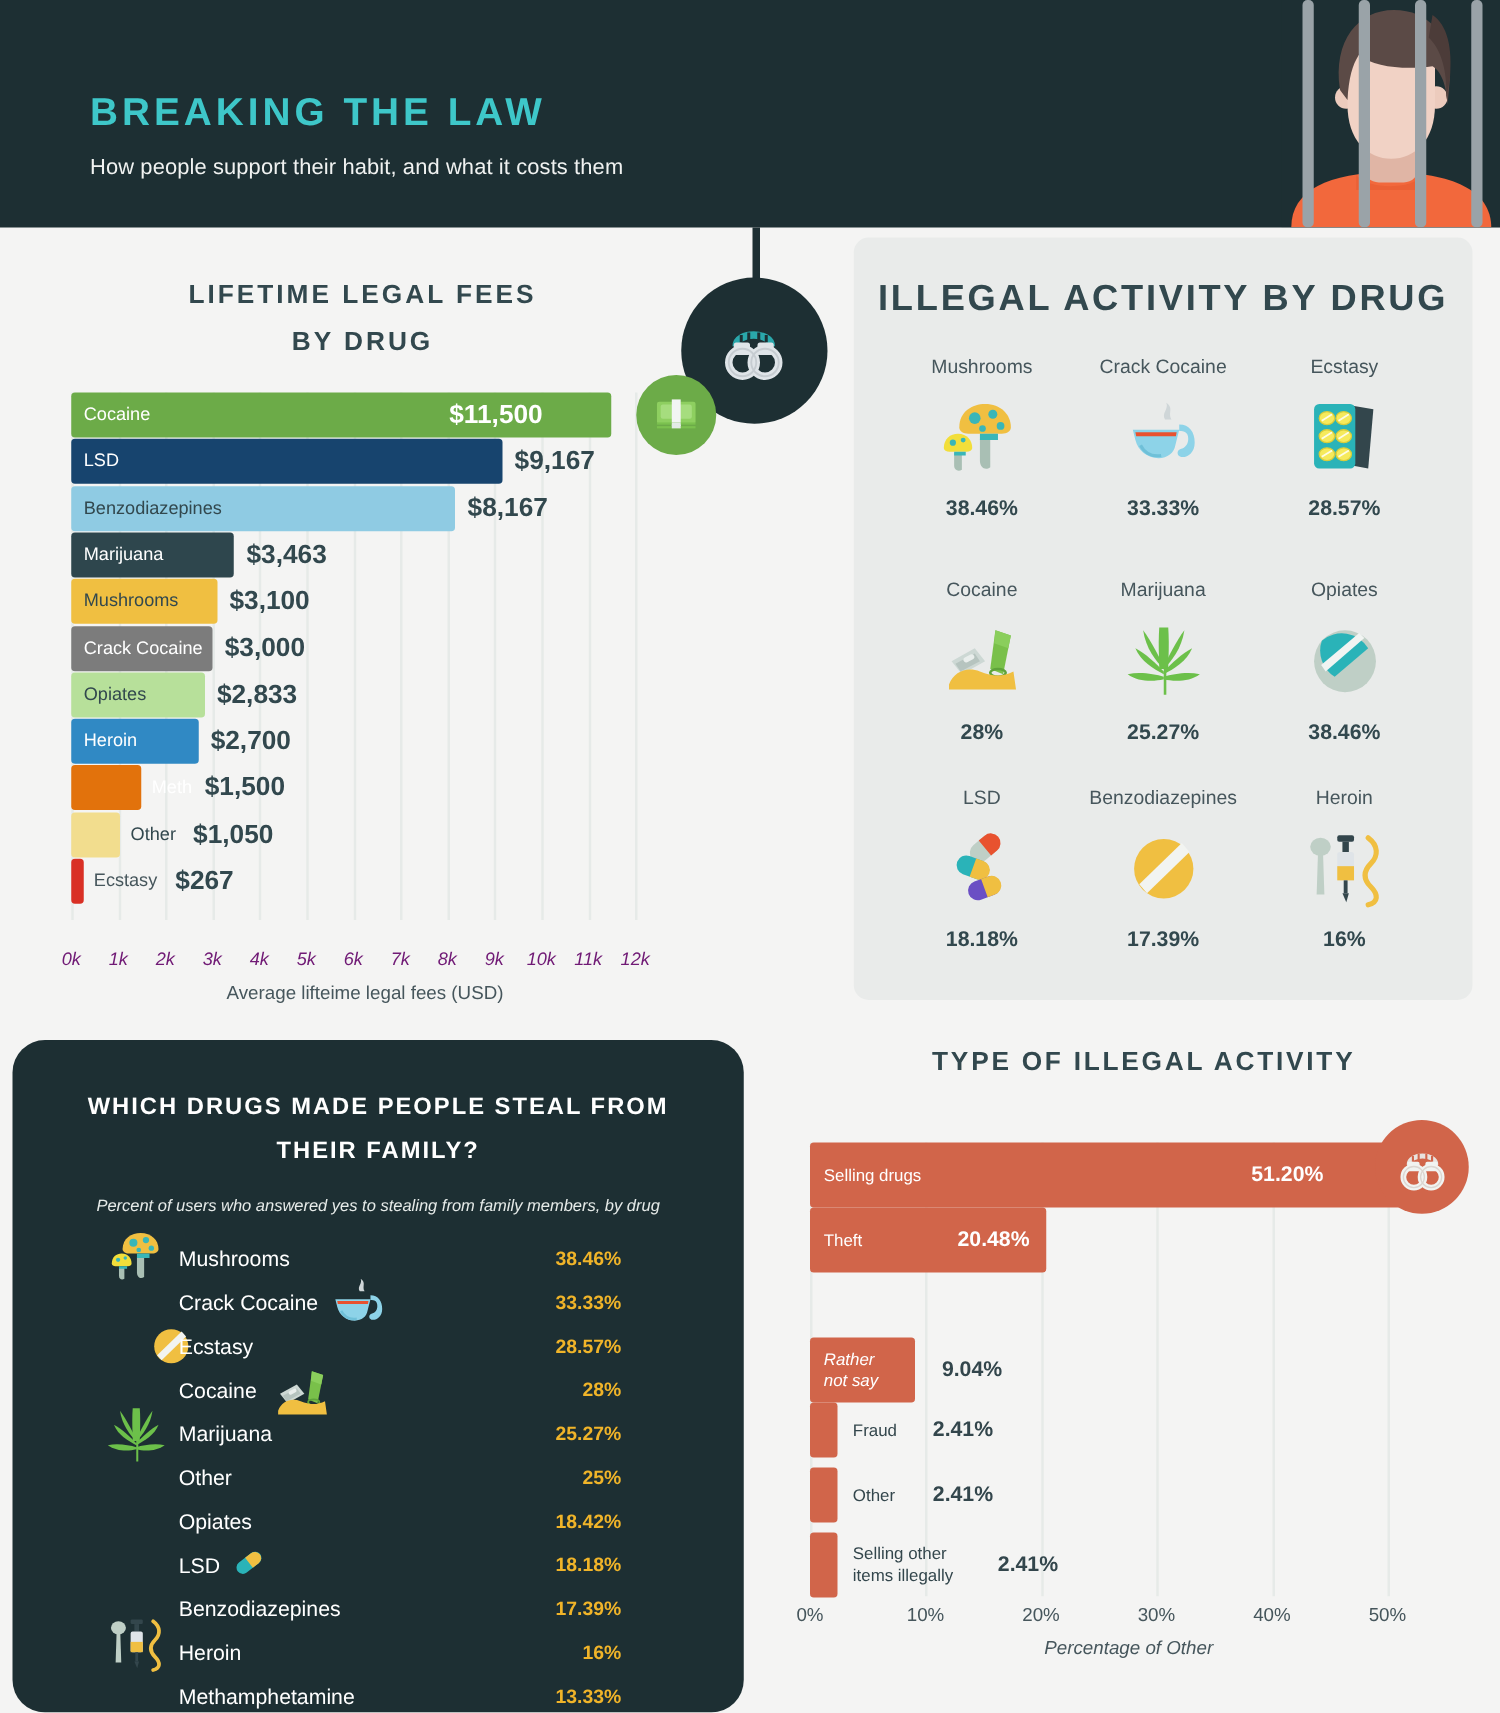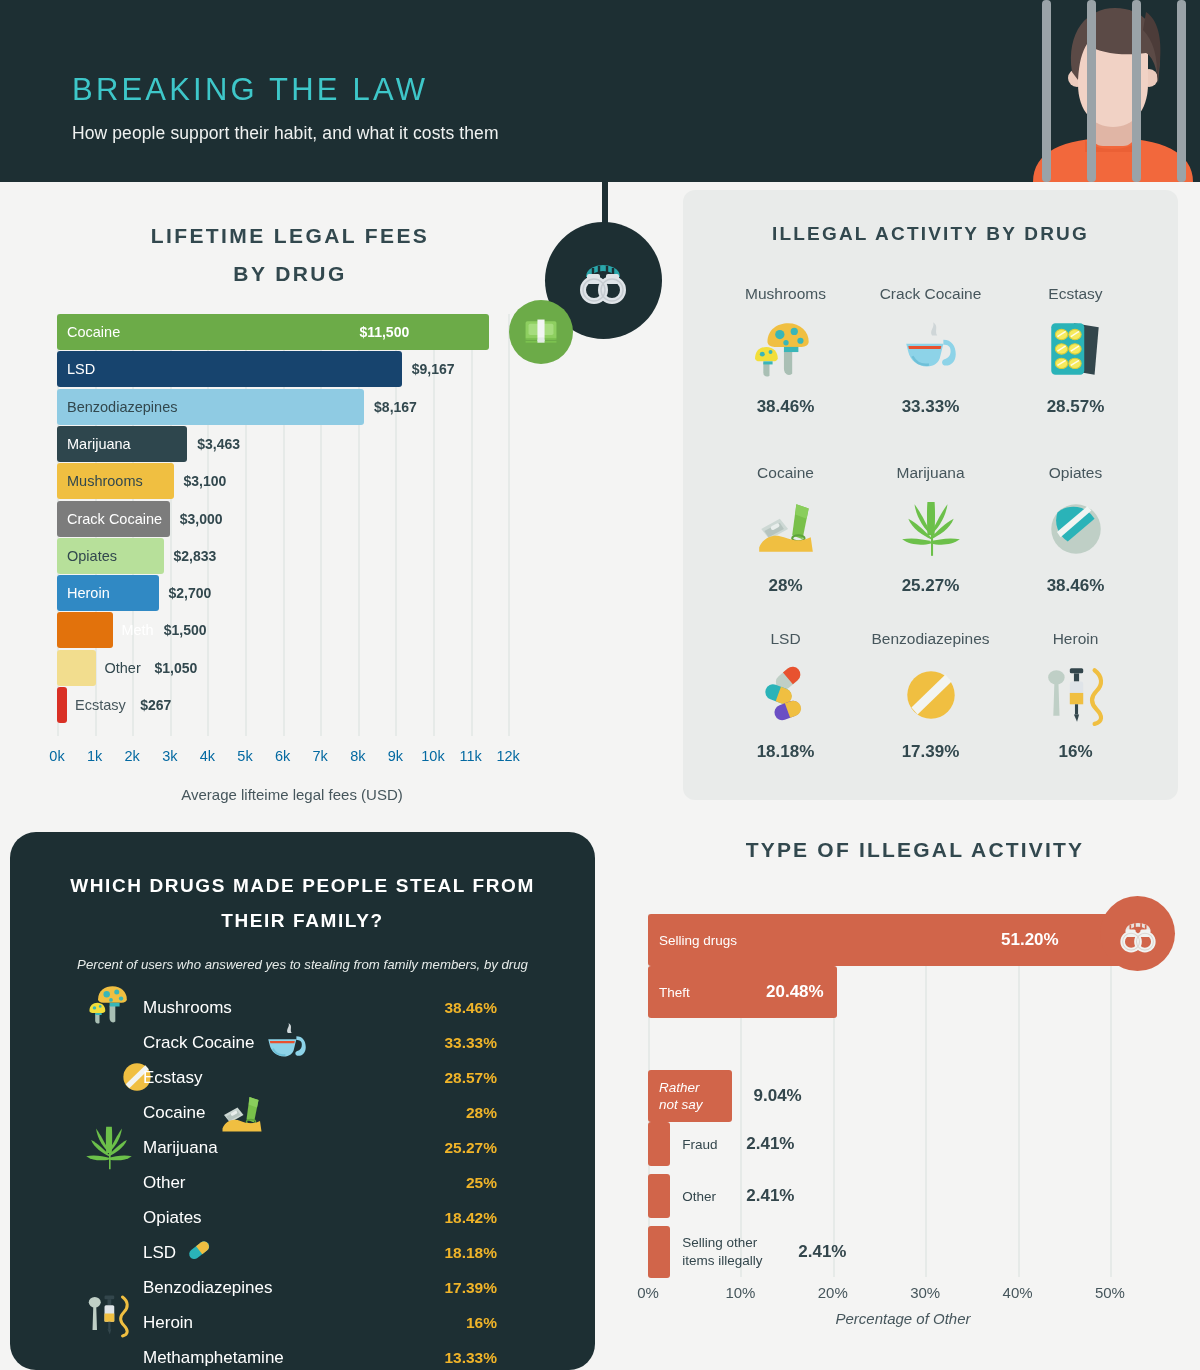--- a/index.html
+++ b/index.html
@@ -12,21 +12,21 @@
   }
   .page{position:absolute;inset:0;}
 
   
   .header{
     position:absolute;left:0;top:0;width:1200px;height:182px;
     background:#1d2f33;overflow:hidden;
   }
   .header-title{
     position:absolute;left:72px;top:72px;
-    font-size:31px;letter-spacing:3.2px;font-weight:400;
+    font-size:31px;letter-spacing:3.2px;font-weight:700;
     color:#3ec7c9;
   }
   .header-sub{
     position:absolute;left:72px;top:123px;
     font-size:17.5px;color:#f0f2f1;font-weight:400;letter-spacing:.1px;
   }
   
   .prisoner{position:absolute;left:1025px;top:0;width:175px;height:182px;overflow:hidden;}
 
   
@@ -46,41 +46,41 @@
   .lc-plot{position:absolute;left:57px;top:124px;width:470px;height:618px;}
   .gridline{position:absolute;top:0;width:2px;height:422px;background:#e6eae8;}
   .brow{position:absolute;left:0;height:36px;}
   .bar{position:absolute;left:0;top:0;height:36px;border-radius:3px;}
   .bar-label{
     position:absolute;left:10px;top:0;height:36px;line-height:36px;
     font-size:14.5px;white-space:nowrap;
   }
   .bar-value{
     position:absolute;top:0;height:36px;line-height:36px;
-    font-size:14px;font-weight:700;white-space:nowrap;
+    font-size:21px;font-weight:700;white-space:nowrap;
   }
   .money-circle{
     position:absolute;left:452px;top:-14px;width:64px;height:64px;border-radius:50%;
     background:#6cab48;
   }
   .axis-ticks{position:absolute;left:0;top:430px;width:480px;height:24px;}
-  .tick{position:absolute;top:4px;font-size:14.5px;color:#0369a1;transform:translateX(-50%);}
+  .tick{position:absolute;top:16px;font-size:14.5px;color:#701a75;transform:translateX(-50%);font-style:italic;}
   .axis-caption{
     position:absolute;left:0;top:472px;width:470px;text-align:center;
     font-size:15px;color:#46565c;
   }
 
   
   .tr-panel{
     position:absolute;left:683px;top:190px;width:495px;height:610px;
     background:#e9ebea;border-radius:12px;
   }
   .tr-title{
     position:absolute;left:0;top:33px;width:495px;text-align:center;
-    font-size:19px;letter-spacing:2.2px;font-weight:700;color:#32484e;
+    font-size:29px;letter-spacing:2.2px;font-weight:700;color:#32484e;
   }
   .tr-grid{position:absolute;left:0;top:93px;width:495px;}
   .tr-cell{position:absolute;width:165px;text-align:center;}
   .tr-name{font-size:15.5px;color:#46565c;height:22px;line-height:22px;}
   .tr-icon{height:78px;display:flex;align-items:center;justify-content:center;margin-top:6px;}
   .tr-pct{font-size:17px;font-weight:700;color:#32484e;margin-top:8px;}
 
   
   .bl-panel{
     position:absolute;left:10px;top:832px;width:585px;height:538px;

